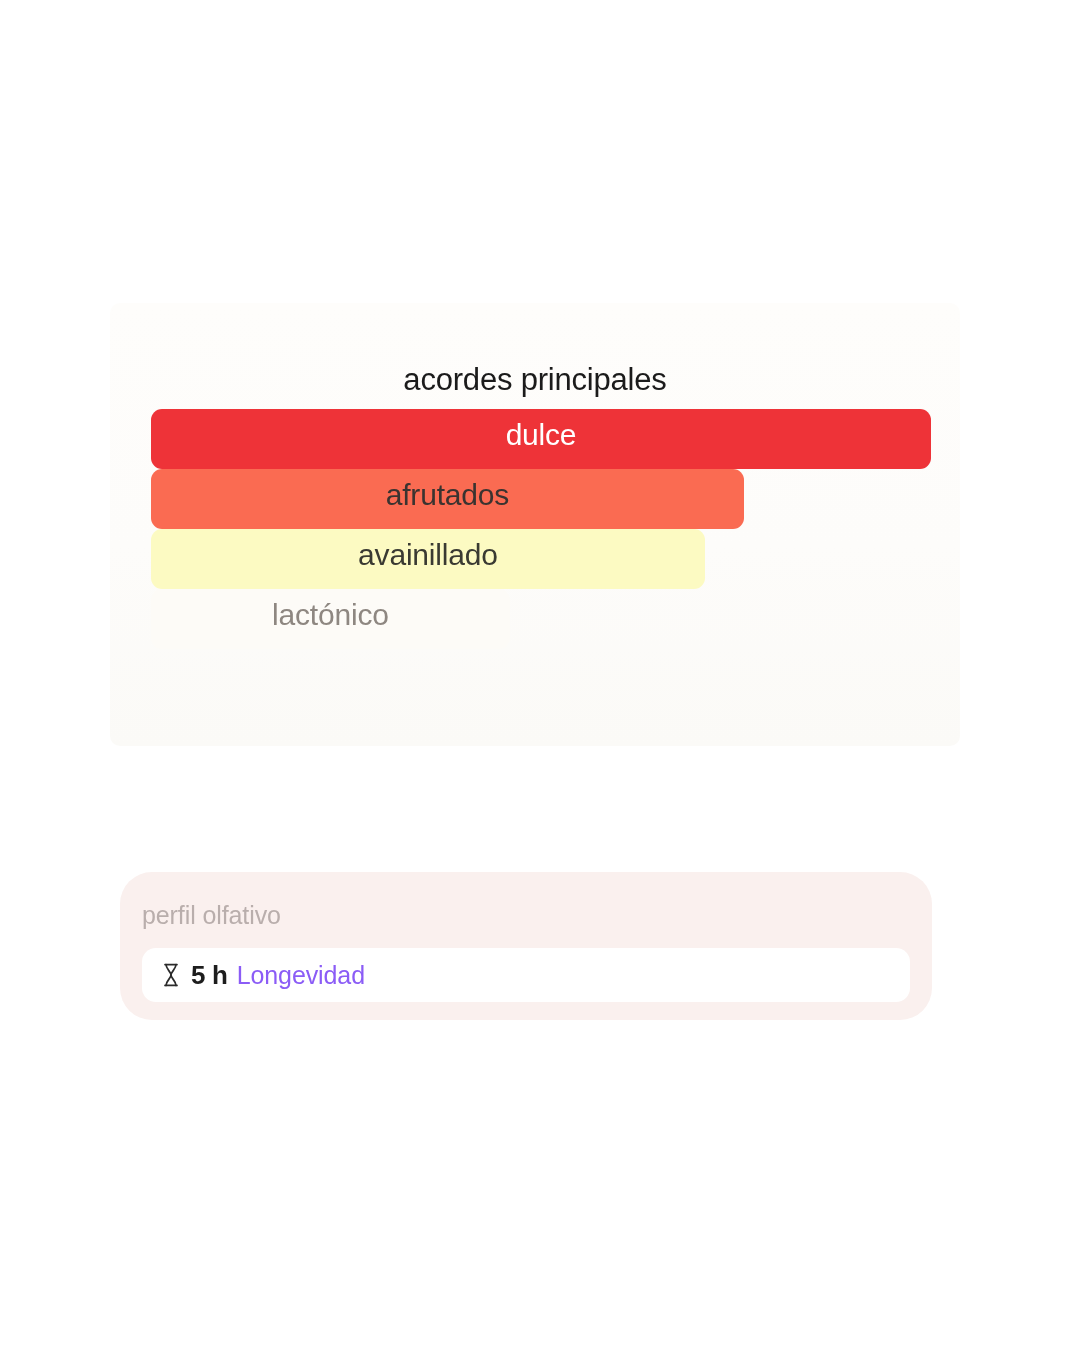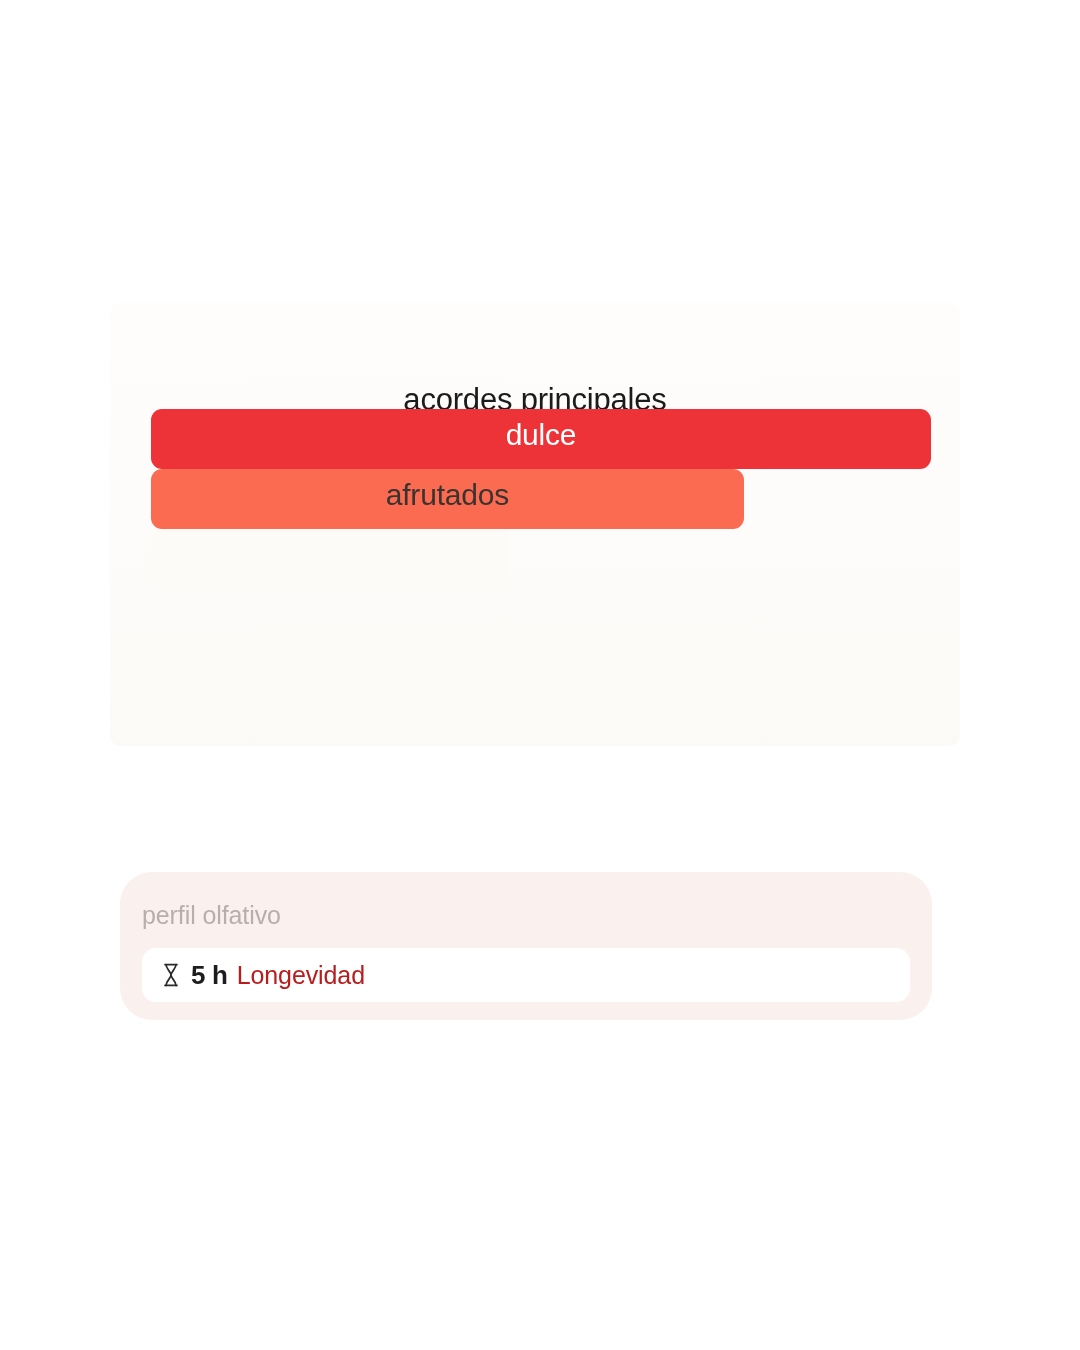--- a/index.html
+++ b/index.html
@@ -24,21 +24,21 @@
     top: 303px;
     width: 850px;
     height: 443px;
     background: linear-gradient(180deg, #fefdfb 0%, #fdfcfa 55%, #fbfaf7 100%);
     border-radius: 10px;
   }
 
   .accords-title {
     position: absolute;
     left: 0;
-    top: 52px;
+    top: 32px;
     width: 100%;
     text-align: center;
     font-size: 31px;
     line-height: 38px;
     letter-spacing: -0.2px;
     color: #1b1b1b;
     font-weight: 400;
   }
 
   .bars {
@@ -137,21 +137,21 @@
     font-weight: 700;
     color: #1d1d1d;
     letter-spacing: -0.3px;
     white-space: nowrap;
   }
 
   .chip-name {
     font-size: 25px;
     line-height: 30px;
     font-weight: 400;
-    color: #b91c1c;
+    color: #8b5cf6;
     letter-spacing: -0.1px;
     white-space: nowrap;
   }
 </style>
 </head>
 <body>
 
 <section class="accords-card">
 
   <h2 class="accords-title">acordes principales</h2>
@@ -161,24 +161,29 @@
     <div class="bar-row">
       <div class="bar-fill" style="width: 100%; background: rgb(238, 51, 56);"></div>
       <div class="bar-label" style="width: 100%; color: rgb(255, 255, 255);">dulce</div>
     </div>
 
     <div class="bar-row">
       <div class="bar-fill" style="width: 76%; background: rgb(250, 107, 82);"></div>
       <div class="bar-label" style="width: 76%; color: rgb(58, 51, 48); border-radius: 27px;">afrutados</div>
     </div>
 
+    <div class="bar-row">
+      <div class="bar-fill" style="width: 71%; background: rgb(252, 250, 194);"></div>
+      <div class="bar-label" style="width: 71%; color: rgb(58, 58, 50);">avainillado</div>
+    </div>
 
 
     <div class="bar-row">
       <div class="bar-fill" style="width: 46%; background: rgb(253, 251, 247);"></div>
+      <div class="bar-label" style="width: 46%; color: rgb(142, 135, 129);">lactónico</div>
     </div>
 
   </div>
 </section>
 
 <section class="profile-panel">
 
   <div class="profile-heading">perfil olfativo</div>
 
   <div class="chips">

